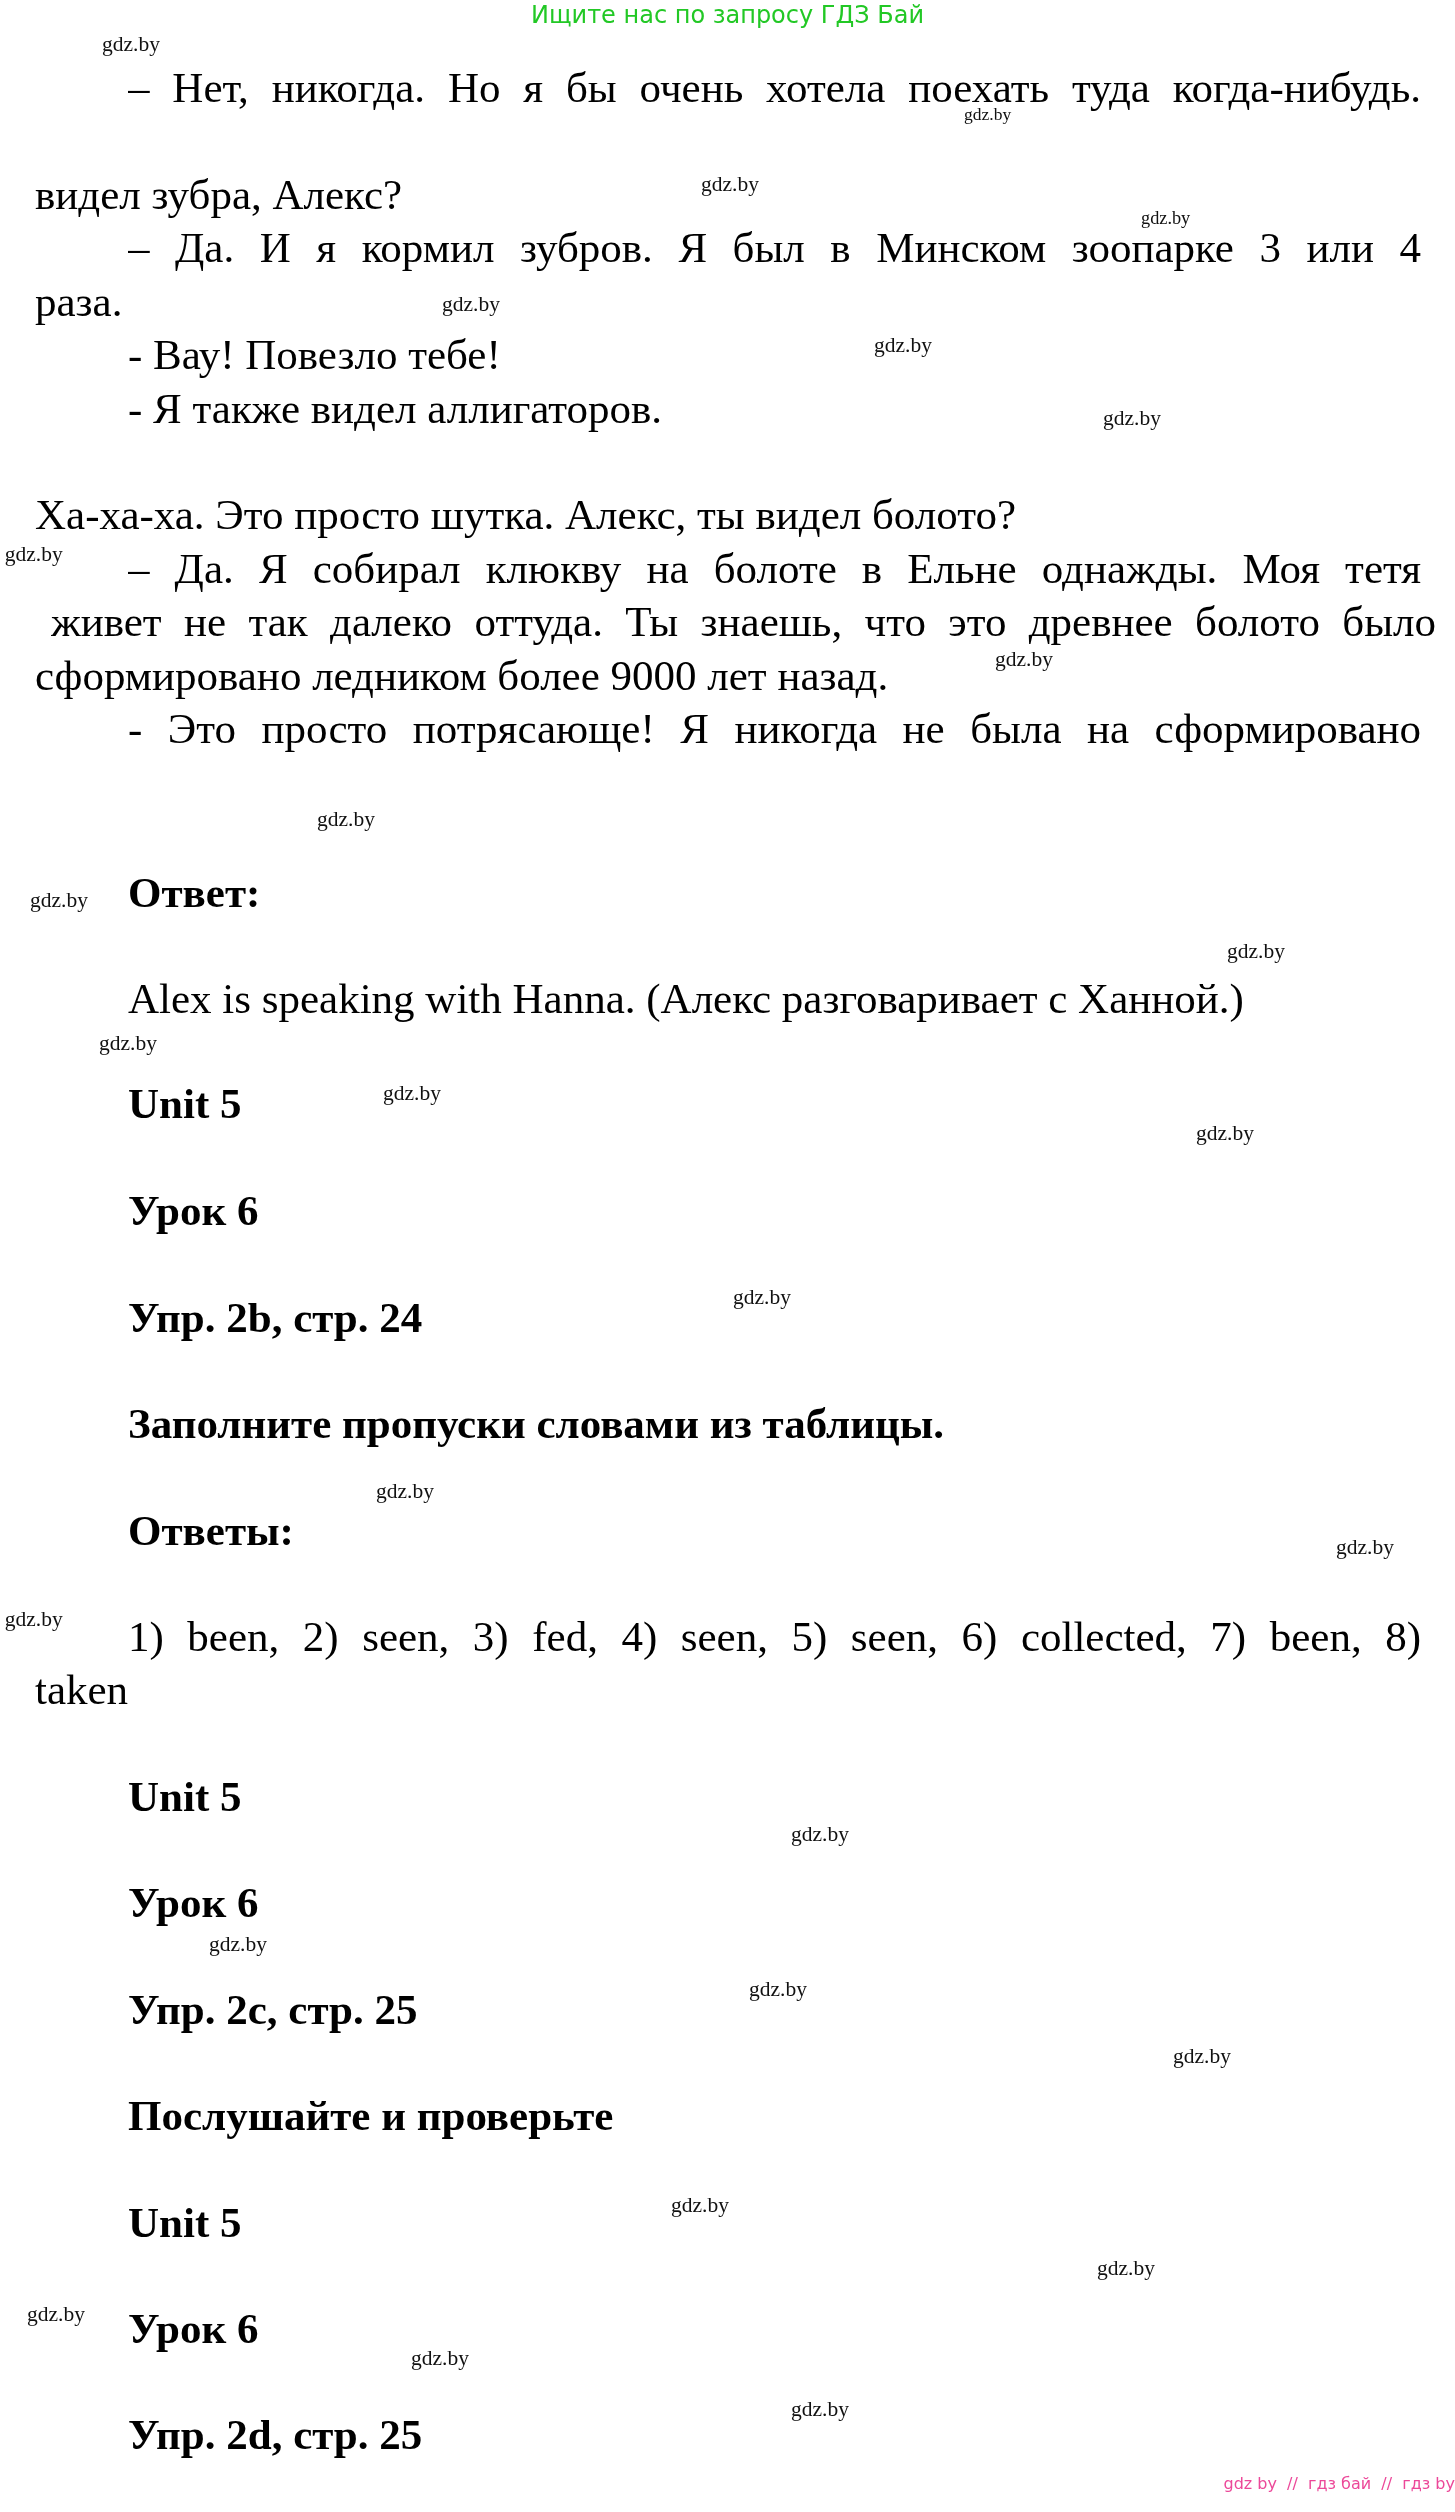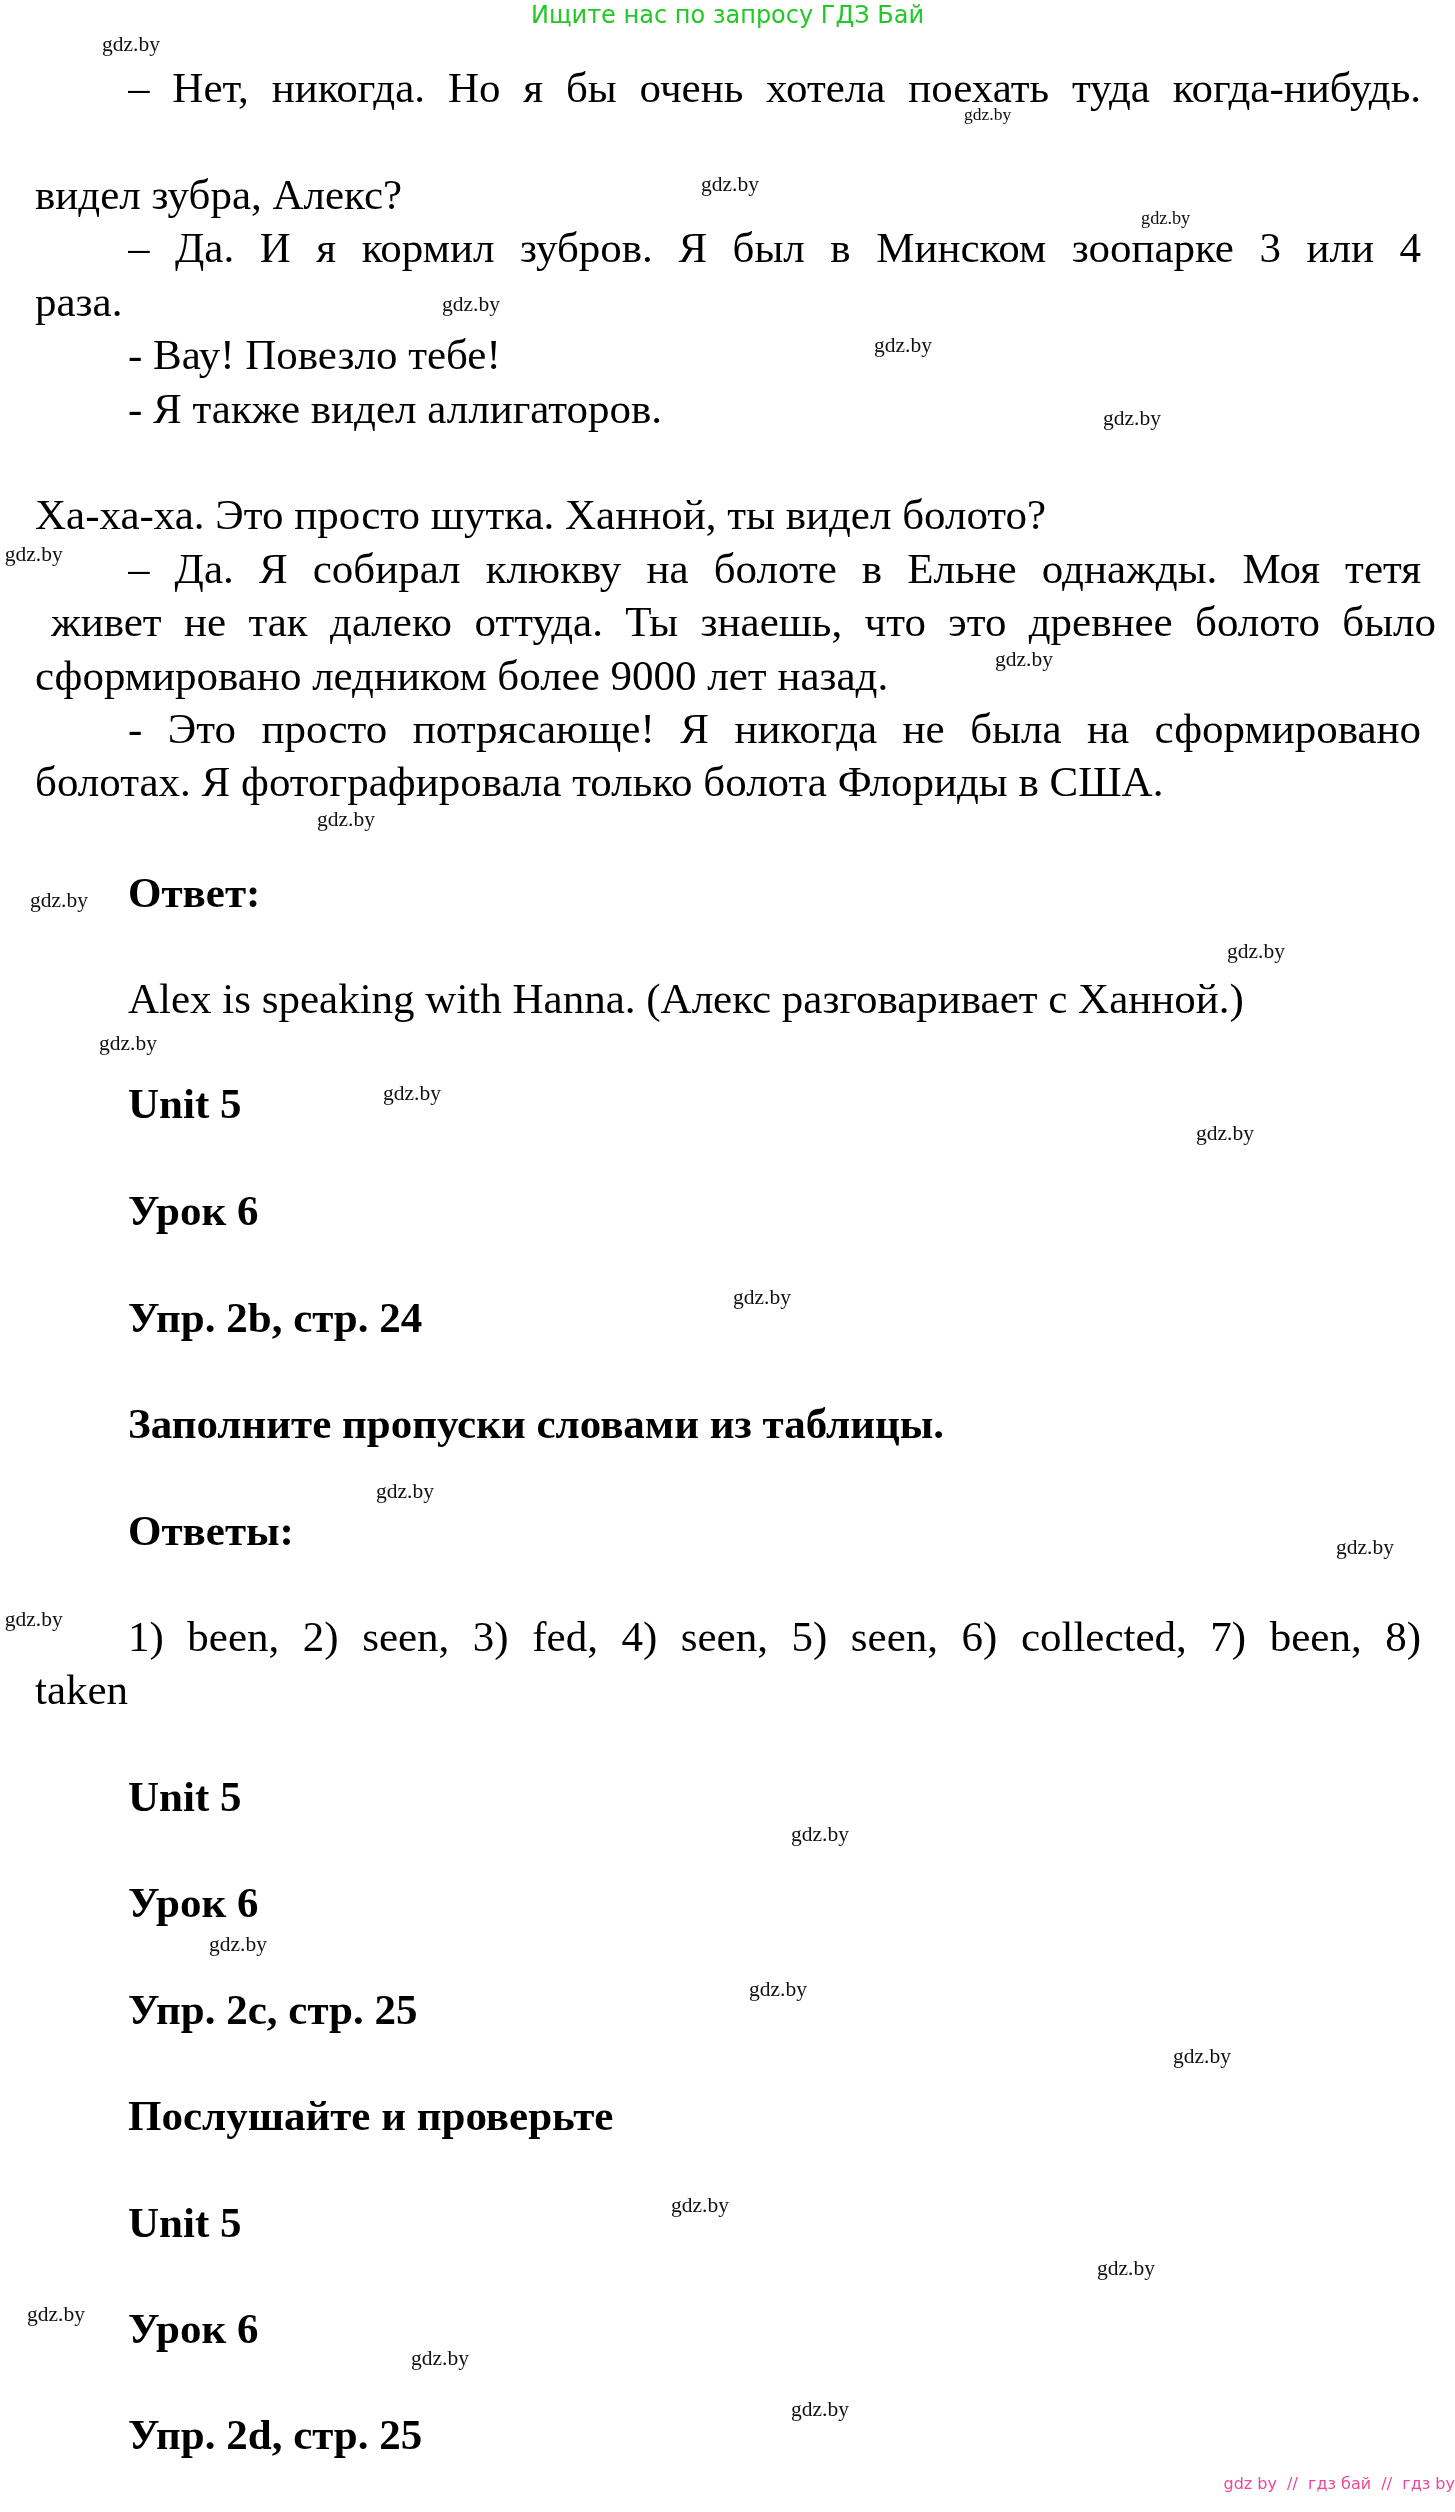--- a/index.html
+++ b/index.html
@@ -34,26 +34,25 @@
 <div class="page">
 
   <div class="header-banner" style="top:1.6px;">Ищите нас по запросу ГДЗ Бай</div>
 
   <div class="line justify indent" style="top:62px;">– Нет, никогда. Но я бы очень хотела поехать туда когда-нибудь.</div>
   <div class="line" style="top:169px;">видел зубра, Алекс?</div>
   <div class="line justify indent" style="top:222px;">– Да. И я кормил зубров. Я был в Минском зоопарке 3 или 4</div>
   <div class="line" style="top:276px;">раза.</div>
   <div class="line indent" style="top:329px;">- Вау! Повезло тебе!</div>
   <div class="line indent" style="top:383px;">- Я также видел аллигаторов.</div>
-  <div class="line" style="top:489px;">Ха-ха-ха. Это просто шутка. Ханной, ты видел болото?</div>
+  <div class="line" style="top:489px;">Ха-ха-ха. Это просто шутка. Алекс, ты видел болото?</div>
   <div class="line justify indent" style="top:543px;">– Да. Я собирал клюкву на болоте в Ельне однажды. Моя тетя</div>
   <div class="line justify" style="top:596px;margin-left:16px;">живет не так далеко оттуда. Ты знаешь, что это древнее болото было</div>
   <div class="line" style="top:650px;">сформировано ледником более 9000 лет назад.</div>
   <div class="line justify indent" style="top:703px;">- Это просто потрясающе! Я никогда не была на сформировано</div>
-  <div class="line" style="top:756px;">болотах. Я фотографировала только болота Флориды в США.</div>
 
   <div class="line head" style="top:867px;">Ответ:</div>
   <div class="line" style="left:128px; top:973px;">Alex is speaking with Hanna. (Алекс разговаривает с Ханной.)</div>
 
   <div class="line head" style="top:1078px;">Unit 5</div>
   <div class="line head" style="top:1185px;">Урок 6</div>
   <div class="line head" style="top:1292px;">Упр. 2b, стр. 24</div>
   <div class="line head" style="top:1398px;">Заполните пропуски словами из таблицы.</div>
   <div class="line head" style="top:1505px;">Ответы:</div>
   <div class="line justify indent" style="top:1611px;">1) been, 2) seen, 3) fed, 4) seen, 5) seen, 6) collected, 7) been, 8)</div>

